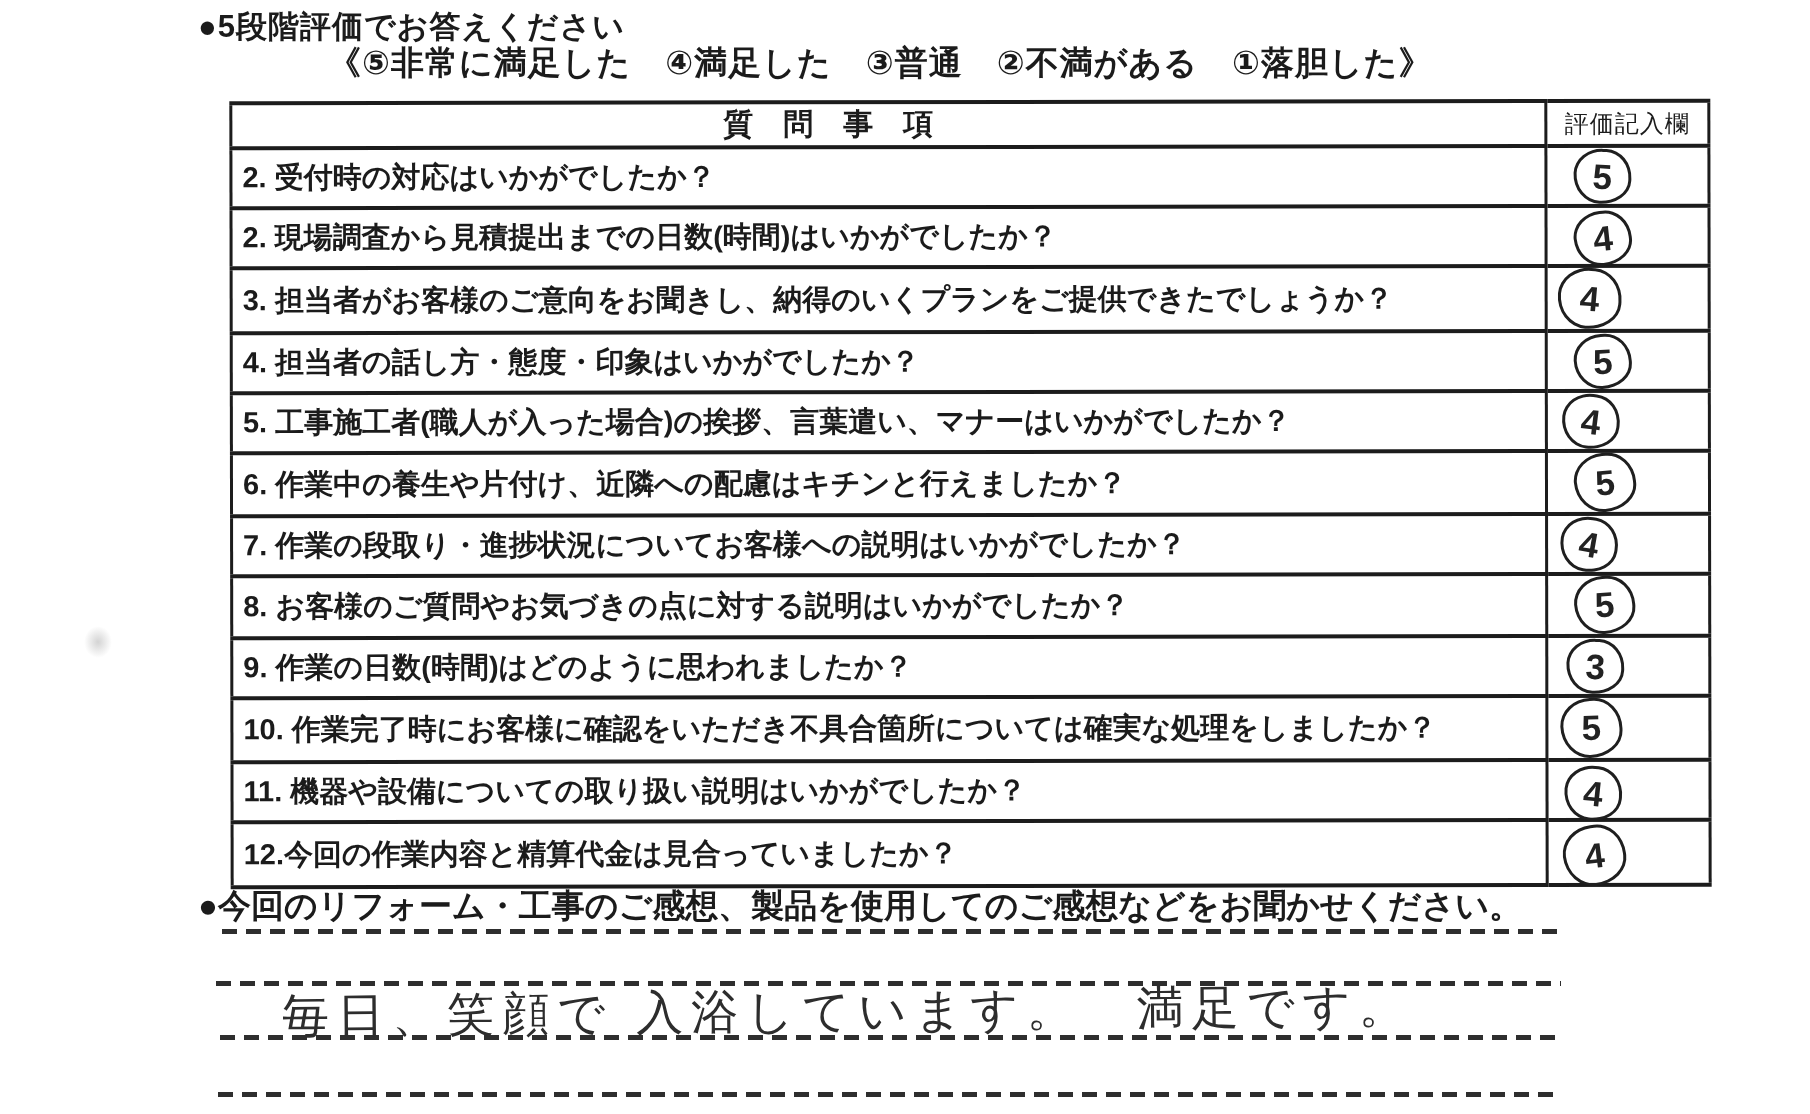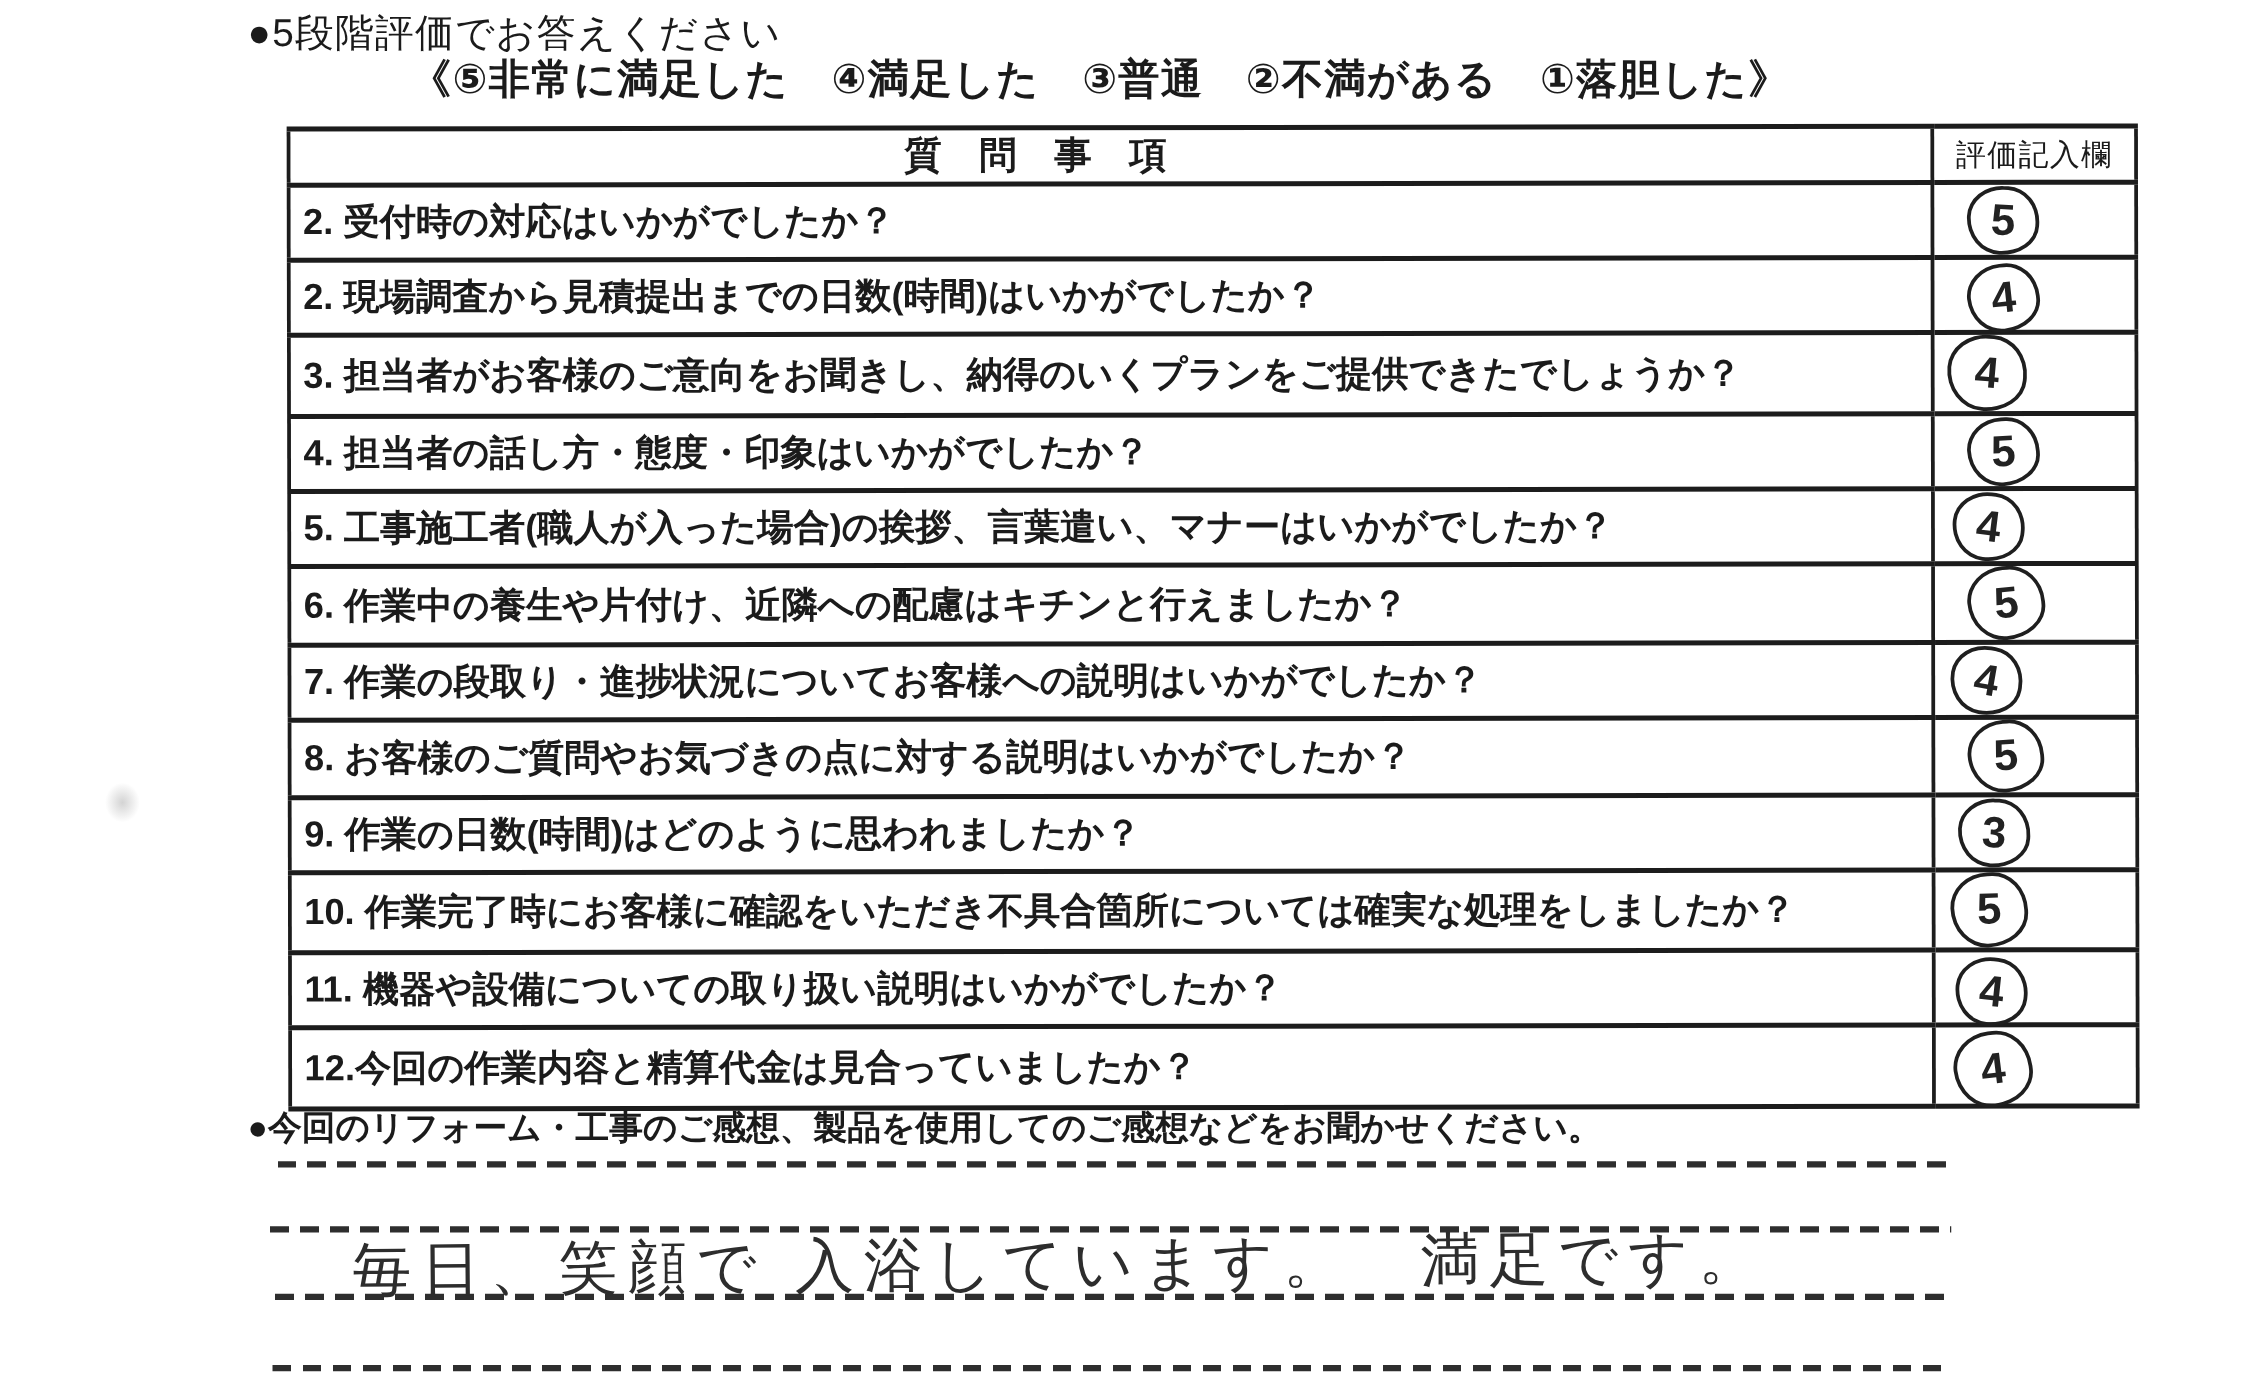--- a/index.html
+++ b/index.html
@@ -1,20 +1,20 @@
 <!DOCTYPE html>
 <html><head>
 <meta charset="utf-8">
 <style>
   html,body { margin:0; padding:0; background:#ffffff; }
   .page {
     position:relative; width:1810px; height:1114px; background:#ffffff;
     font-family:"Liberation Sans","DejaVu Sans",sans-serif; color:#1b1b1b; overflow:hidden;
   }
-  .heading-1 { position:absolute; left:198px; top:6px; font-size:31px; font-weight:400; letter-spacing:1px; white-space:nowrap; }
+  .heading-1 { position:absolute; left:198px; top:6px; font-size:31px; font-weight:700; letter-spacing:1px; white-space:nowrap; }
   .heading-2 { position:absolute; left:328px; top:41px; font-size:33px; font-weight:700; letter-spacing:1px; white-space:nowrap; }
 
   .survey-table {
     position:absolute; left:230px; top:100px; border-collapse:collapse; table-layout:fixed;
     transform:rotate(-0.1deg);
   }
   .survey-table col.qcol { width:1315px; }
   .survey-table col.rcol { width:163px; }
   .survey-table th, .survey-table td {
     border-left:3px solid #1c1c1c; border-right:3px solid #1c1c1c;
@@ -40,21 +40,21 @@
   tbody tr:nth-child(4)  .circle { transform:rotate(-3deg); }
   tbody tr:nth-child(5)  .circle { transform:rotate(7deg); margin-left:14px; }
   tbody tr:nth-child(6)  .circle { width:62px; height:59px; transform:rotate(-5deg); }
   tbody tr:nth-child(7)  .circle { transform:rotate(10deg); margin-left:12px; }
   tbody tr:nth-child(8)  .circle { width:61px; height:58px; transform:rotate(-4deg); }
   tbody tr:nth-child(9)  .circle { transform:rotate(3deg); margin-left:18px; }
   tbody tr:nth-child(10) .circle { width:62px; height:60px; transform:rotate(-2deg); margin-left:12px; }
   tbody tr:nth-child(11) .circle { transform:rotate(6deg) translateY(3px); margin-left:16px; }
   tbody tr:nth-child(12) .circle { width:63px; height:61px; transform:rotate(-7deg) translateY(3px); margin-left:14px; }
 
-  .comment-prompt { position:absolute; left:198px; top:884px; font-size:27px; font-weight:700; white-space:nowrap; }
+  .comment-prompt { position:absolute; left:198px; top:884px; font-size:33px; font-weight:700; white-space:nowrap; }
 
   .dash {
     position:absolute; height:5px;
     background-image:repeating-linear-gradient(90deg,#2e2e2e 0 15px,rgba(0,0,0,0) 15px 24px);
   }
   .dash-1 { left:222px; top:929px;  width:1340px; }
   .dash-2 { left:216px; top:981px;  width:1345px; }
   .dash-3 { left:220px; top:1035px; width:1342px; }
   .dash-4 { left:218px; top:1092px; width:1344px; }
 

